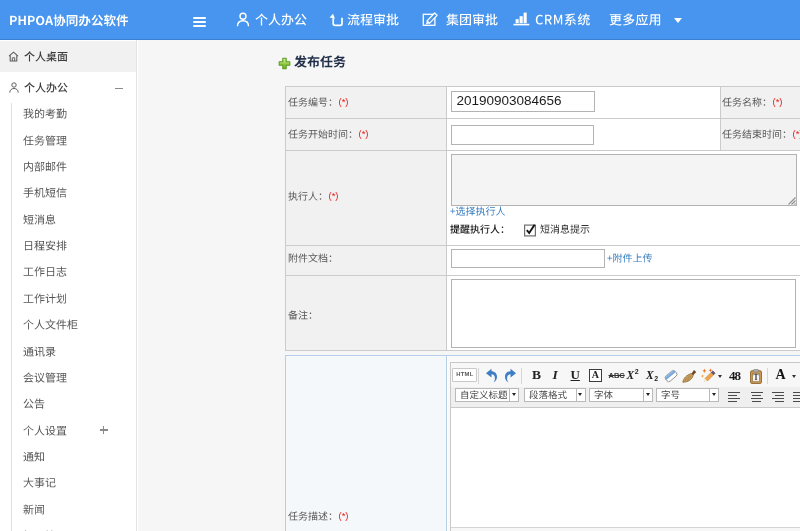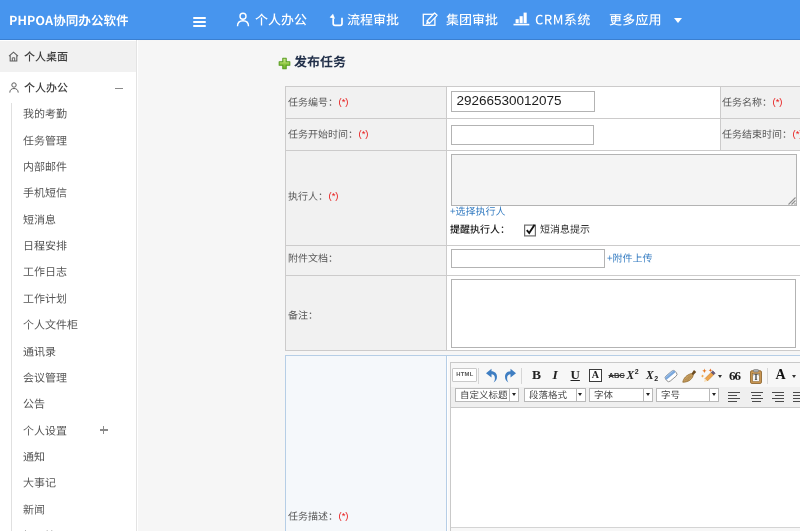--- a/index.html
+++ b/index.html
@@ -405,21 +405,21 @@
 <div style="position:absolute;left:288.0px;top:309.5px">
     <svg class="t " width="30.0" height="12" viewBox="0 0 30.0 12" style="vertical-align:top">
       <g fill="#555555" transform="translate(0,8.80) scale(0.1000,-0.1000)">
         <use href="#g5907r" x="0.0"></use>
         <use href="#g6ce8r" x="100.0"></use>
         <use href="#gff1ar" x="200.0"></use>
       </g>
     </svg>
   </div>
 <div style="position:absolute;left:451.0px;top:91.0px;width:143.5px;height:20.5px;background:#fff;border:1px solid #b3b3b3"></div>
-<div style="position:absolute;left:456.5px;top:93.3px;font:normal 13.5px 'Liberation Sans',sans-serif;color:#1c1c1c;white-space:nowrap;">29266530012075</div>
+<div style="position:absolute;left:456.5px;top:93.3px;font:normal 13.5px 'Liberation Sans',sans-serif;color:#1c1c1c;white-space:nowrap;">20190903084656</div>
 <div style="position:absolute;left:450.5px;top:125.0px;width:143.5px;height:20.0px;background:#fff;border:1px solid #b3b3b3"></div>
 <div style="position:absolute;left:451.0px;top:153.5px;width:346.0px;height:52.0px;background:#f4f4f4;border:1px solid #b3b3b3"></div>
 <svg class="abs" style="left:788px;top:196.5px" width="8" height="8" viewBox="0 0 8 8">
     <path d="M7.5 0.5 L0.5 7.5 M7.5 3.5 L3.5 7.5 M7.5 6.5 L6.5 7.5" stroke="#8f8f8f" stroke-width="1.1" fill="none"></path>
   </svg>
 <div style="position:absolute;left:450.0px;top:206.0px">
     <svg class="t " width="55.6" height="12" viewBox="0 0 55.6 12" style="vertical-align:top">
       <g fill="#3079c0" transform="translate(0,8.80) scale(0.1000,-0.1000)">
         <use href="#g2br" x="0.0"></use>
         <use href="#g9009r" x="55.5"></use>
@@ -524,21 +524,21 @@
   </svg>
 <svg class="abs" style="left:701px;top:368px" width="16" height="15" viewBox="0 0 16 15">
     <path d="M4.0 10.6 L10.2 4.4 L12.6 6.8 L6.4 13.0 Z" fill="#efa44c" stroke="#bf7d26" stroke-width="0.6"></path>
     <path d="M10.2 4.4 L11.8 2.8 L14.2 5.2 L12.6 6.8 Z" fill="#6a5a7a" stroke="#4a3f57" stroke-width="0.5"></path>
     <path d="M4.0 10.6 L6.4 13.0 L3.0 14.0 Z" fill="#f7ddb5"></path>
     <path d="M3.4 0.6 L4.0 2.2 L5.6 2.8 L4.0 3.4 L3.4 5.0 L2.8 3.4 L1.2 2.8 L2.8 2.2 Z" fill="#e87820"></path>
     <path d="M9.4 0.4 L9.9 1.7 L11.2 2.2 L9.9 2.7 L9.4 4.0 L8.9 2.7 L7.6 2.2 L8.9 1.7 Z" fill="#e86010"></path>
     <path d="M1.6 6.4 L2.1 7.6 L3.3 8.1 L2.1 8.6 L1.6 9.8 L1.1 8.6 L-0.1 8.1 L1.1 7.6 Z" fill="#f0a040"></path>
   </svg>
 <div class="abs" style="left:718.3px;top:375px;width:0;height:0;border-left:2.4px solid transparent;border-right:2.4px solid transparent;border-top:3.2px solid #333"></div>
-<div style="position:absolute;left:729.0px;top:368.1px;font:normal 13.0px 'Liberation Serif',sans-serif;color:#1a1a1a;white-space:nowrap;font-weight:bold;letter-spacing:-1px">66</div>
+<div style="position:absolute;left:729.0px;top:368.1px;font:normal 13.0px 'Liberation Serif',sans-serif;color:#1a1a1a;white-space:nowrap;font-weight:bold;letter-spacing:-1px">48</div>
 <svg class="abs" style="left:749.5px;top:368.5px" width="12" height="15" viewBox="0 0 12 15">
     <rect x="0.6" y="1.8" width="10.8" height="12.6" rx="1.2" fill="#cf9a56" stroke="#8f6a34" stroke-width="1"></rect>
     <rect x="3.6" y="0.4" width="4.8" height="2.6" rx="0.8" fill="#b0b0b0" stroke="#777" stroke-width="0.7"></rect>
     <rect x="2.6" y="4.6" width="6.8" height="8" fill="#f6f6f6" stroke="#8f6a34" stroke-width="0.6"></rect>
     <text x="6" y="11" font-family="Liberation Serif" font-size="7.5" font-weight="bold" fill="#333" text-anchor="middle">T</text>
   </svg>
 <div style="position:absolute;left:767.0px;top:368.0px;width:1.0px;height:16.0px;background:#d6d6d6"></div>
 <div style="position:absolute;left:775.5px;top:367.1px;font:normal 14.0px 'Liberation Serif',sans-serif;color:#111;white-space:nowrap;font-weight:bold">A</div>
 <div class="abs" style="left:792.3px;top:375px;width:0;height:0;border-left:2.4px solid transparent;border-right:2.4px solid transparent;border-top:3.2px solid #333"></div>
 <div style="position:absolute;left:455.0px;top:388.0px;width:55.0px;height:13.5px;background:#fff;border:1px solid #b9b9b9"></div>

